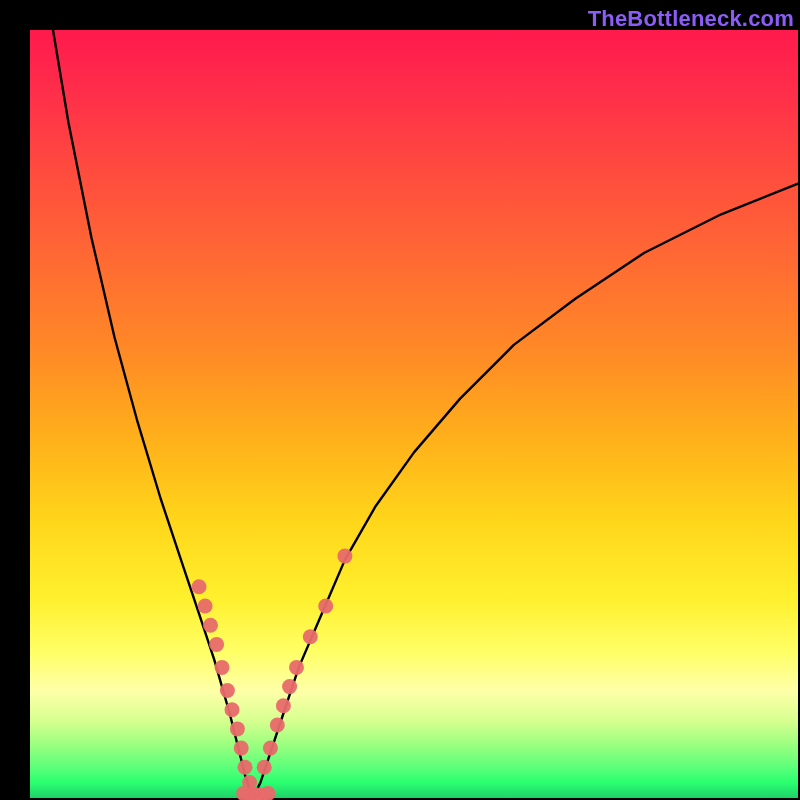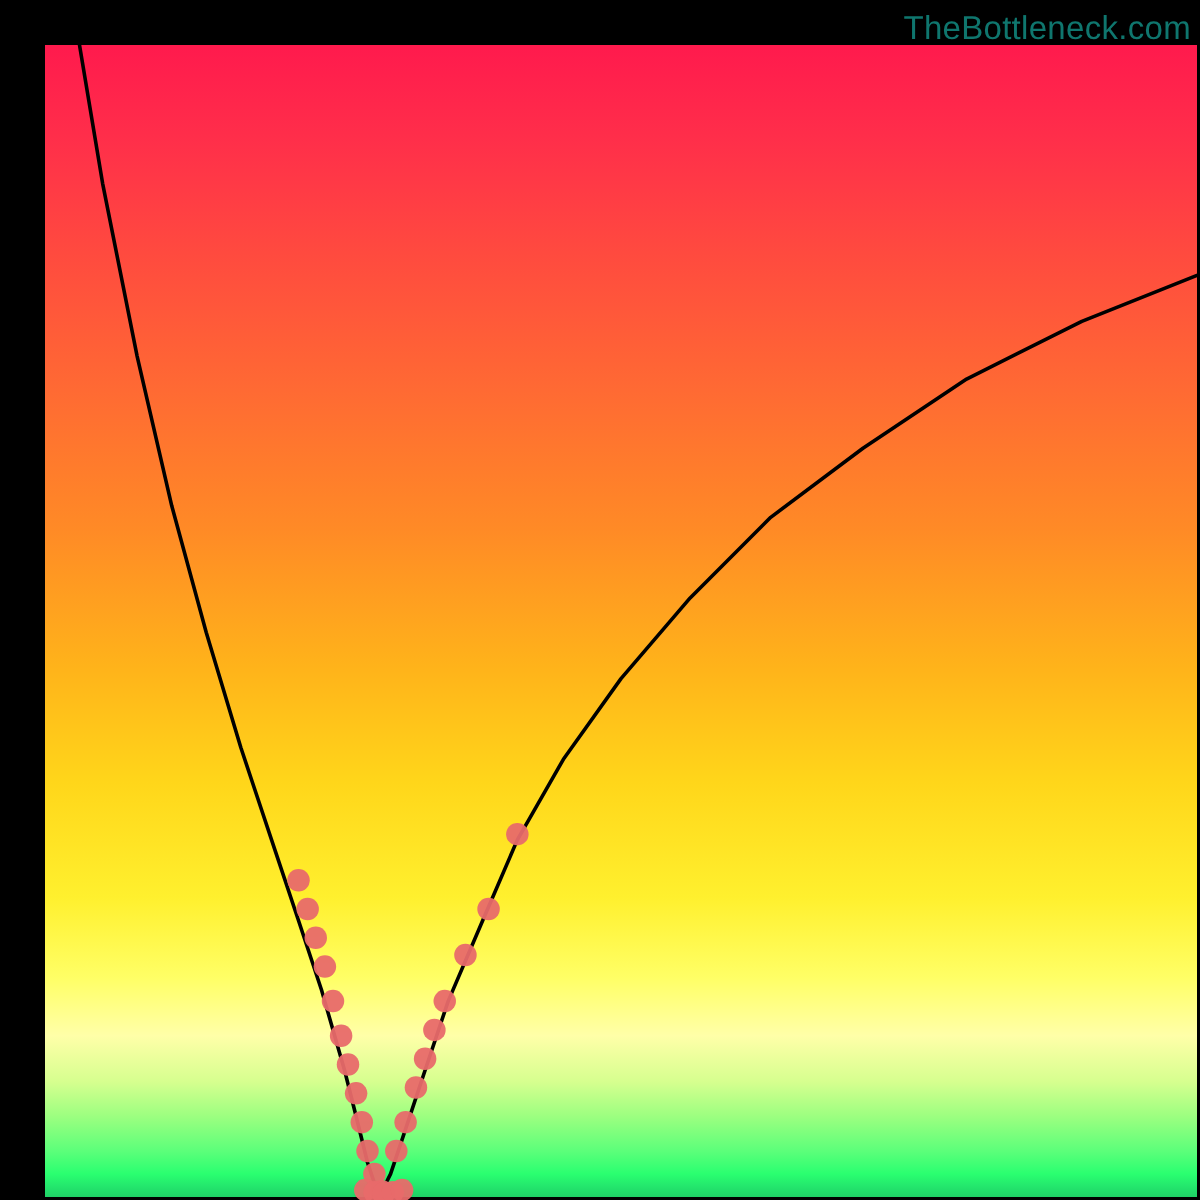--- a/index.html
+++ b/index.html
@@ -49,23 +49,23 @@
     left: 0;
     top: 0;
     width: 768px;
     height: 768px;
     overflow: visible;
   }
   .watermark {
     position: absolute;
     top: 6px;
     right: 6px;
-    color: #0f766e;
+    color: #8b5cf6;
     font-size: 22px;
-    font-weight: 400;
+    font-weight: 700;
     letter-spacing: 0.2px;
     user-select: none;
   }
 </style>
 </head>
 <body>
 
 <div class="frame">
   <div class="plot-area">
     <svg id="chart-svg" viewBox="0 0 768 768">

